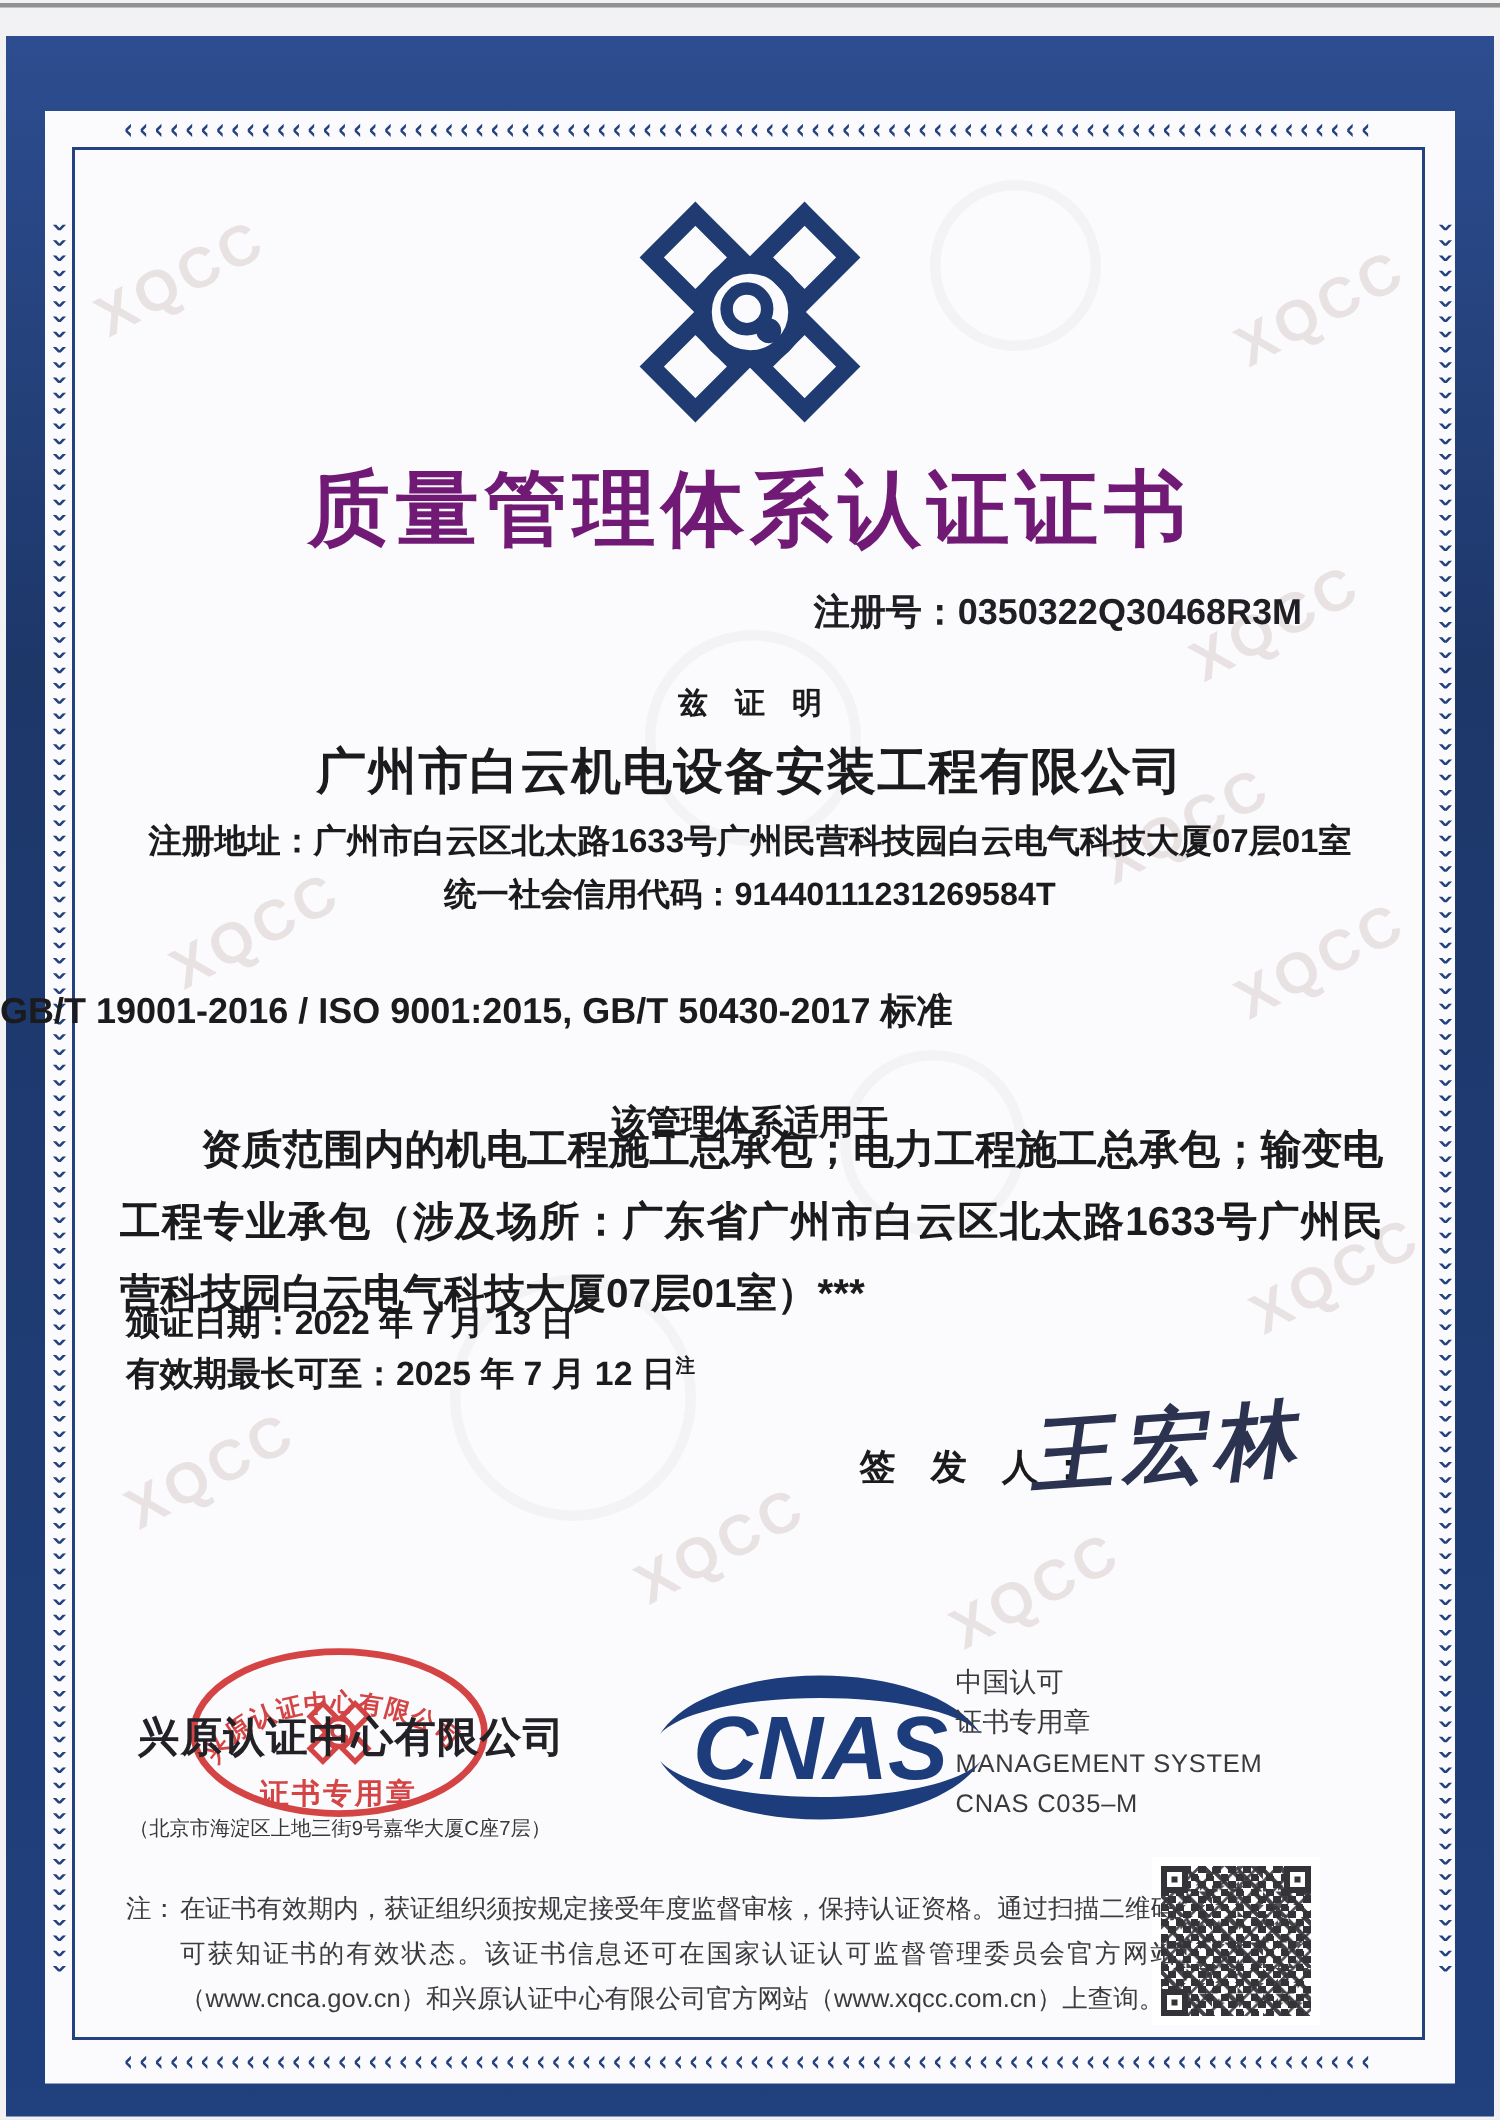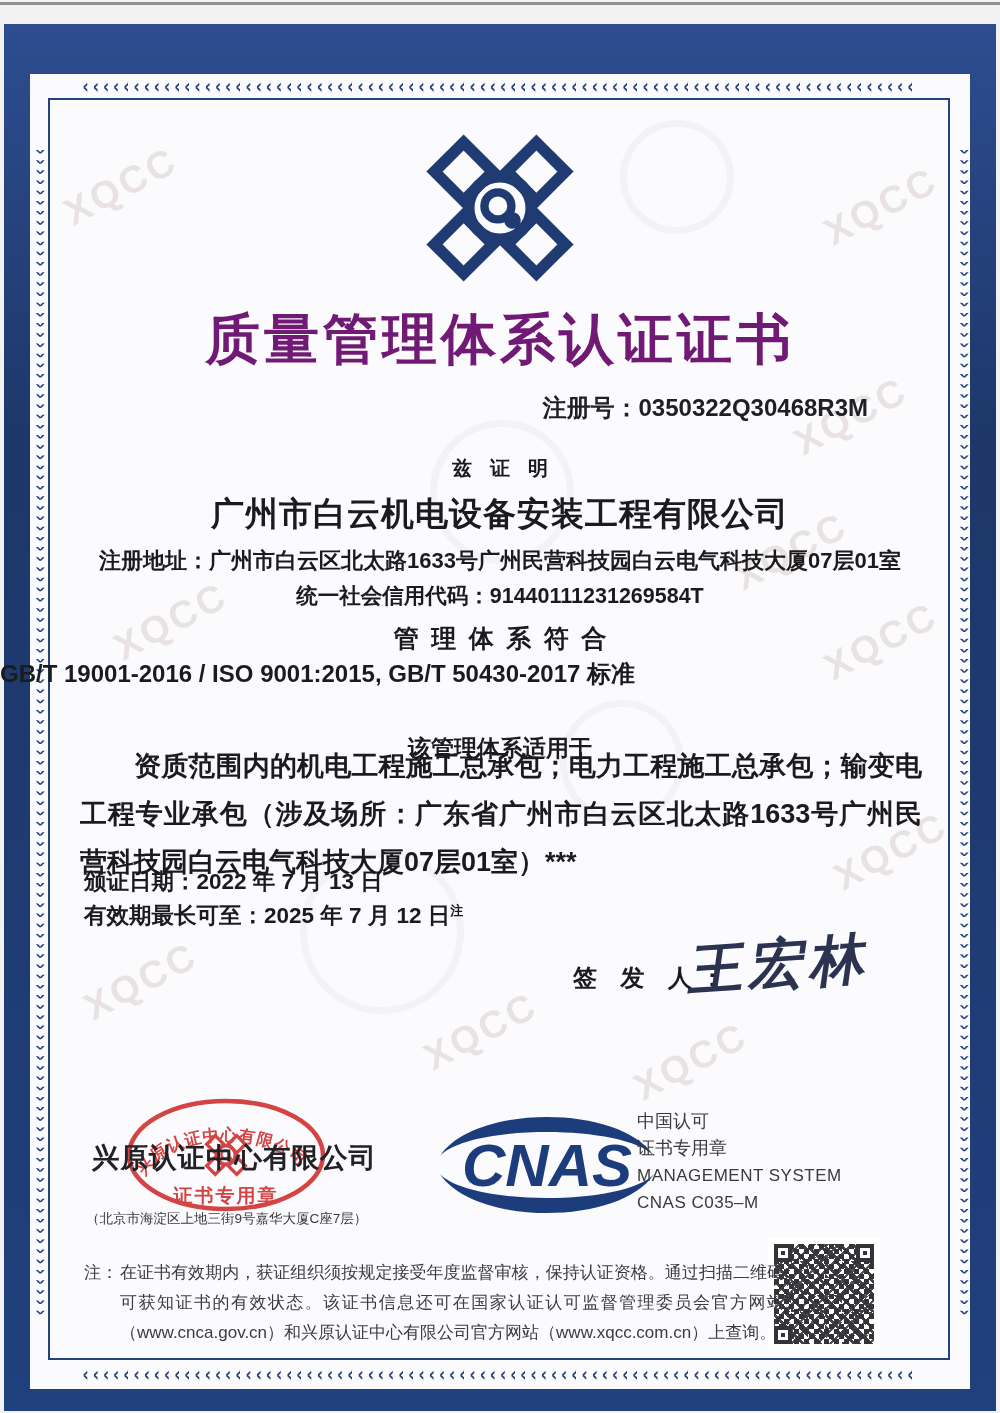--- a/index.html
+++ b/index.html
@@ -120,21 +120,20 @@
   <div class="title">质量管理体系认证证书</div>
 
   <div class="reg">
     <span>注册号：</span><span>0350322Q30468R3M</span>
   </div>
 
   <div class="certify">兹证明</div>
   <div class="company">广州市白云机电设备安装工程有限公司</div>
   <div class="addr">注册地址：广州市白云区北太路1633号广州民营科技园白云电气科技大厦07层01室</div>
   <div class="credit">统一社会信用代码：91440111231269584T</div>
-  <div class="comply">管理体系符合</div>
   <div class="standards">GB/T 19001-2016 / ISO 9001:2015, GB/T 50430-2017 标准</div>
   <div class="scope-h">该管理体系适用于</div>
   <div class="scope">资质范围内的机电工程施工总承包；电力工程施工总承包；输变电工程专业承包（涉及场所：广东省广州市白云区北太路1633号广州民营科技园白云电气科技大厦07层01室）***</div>
 
   <div class="d-issue">颁证日期：2022 年 7 月 13 日</div>
   <div class="d-valid">
     <span>有效期最长可至：2025 年 7 月 12 日</span><sup>注</sup>
   </div>
 
   <div class="signer">签 发 人：</div>

